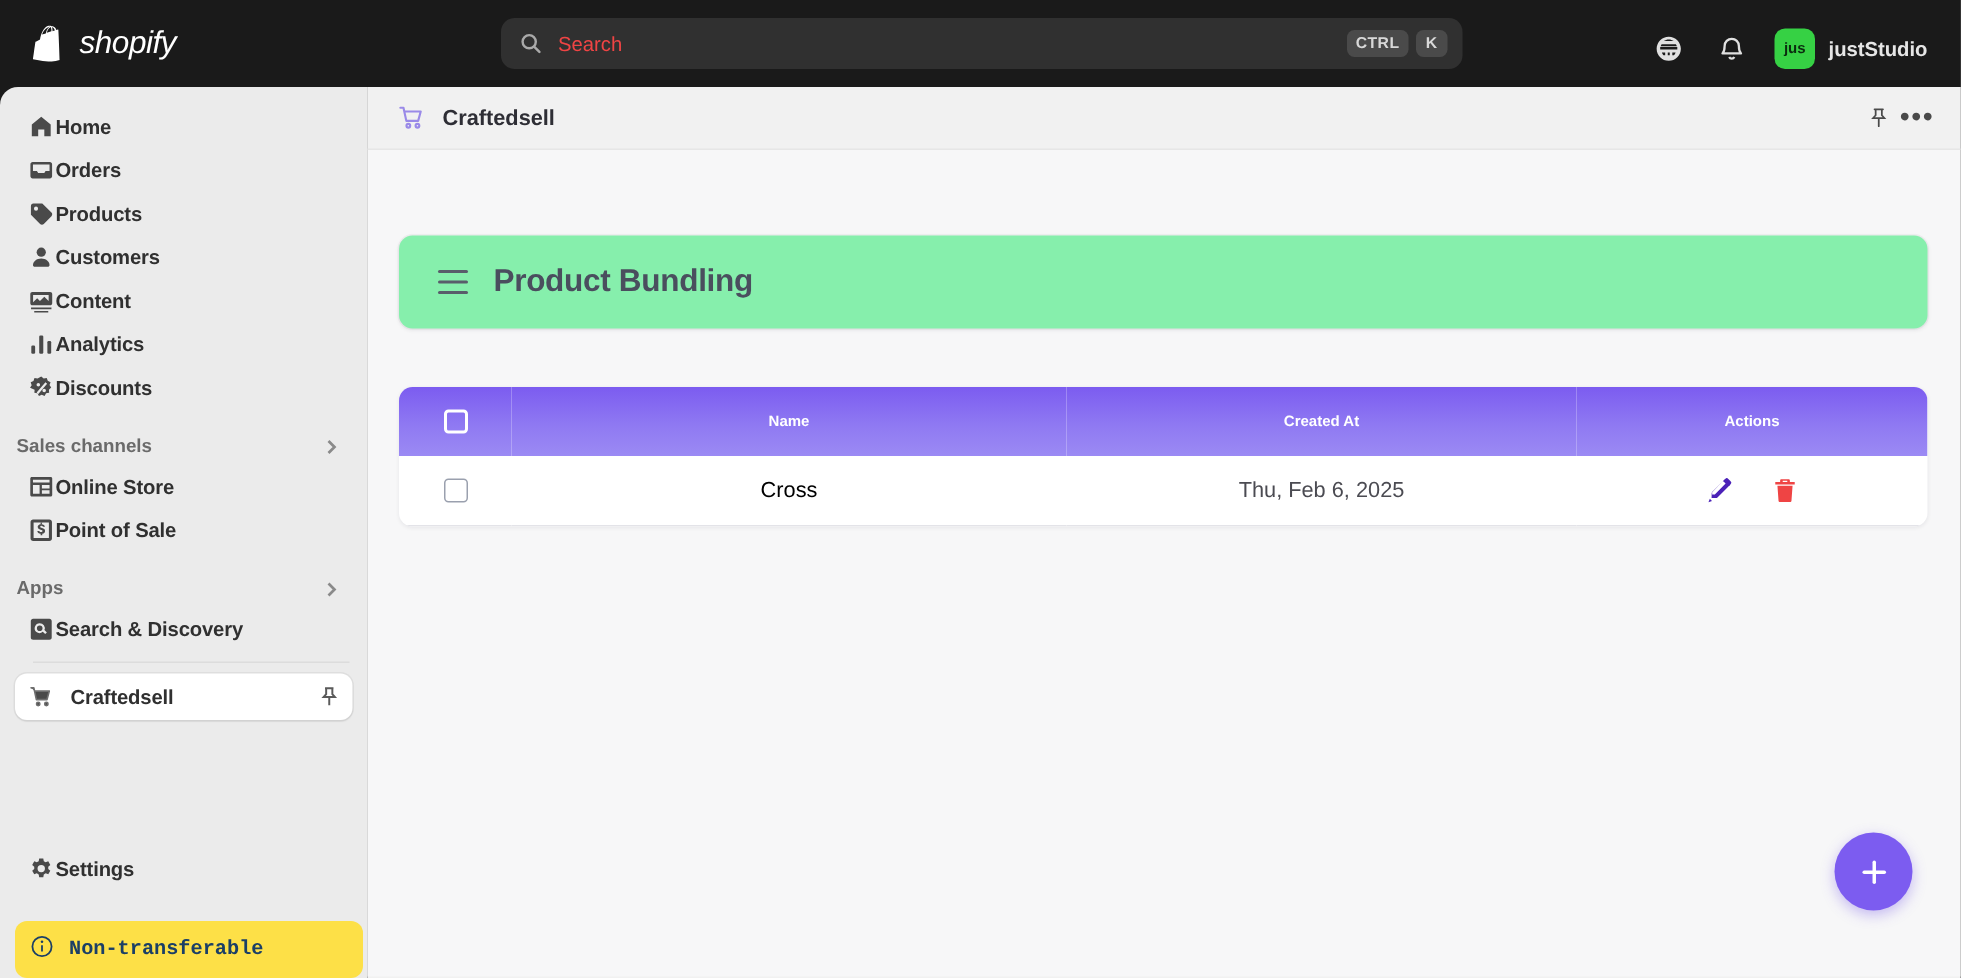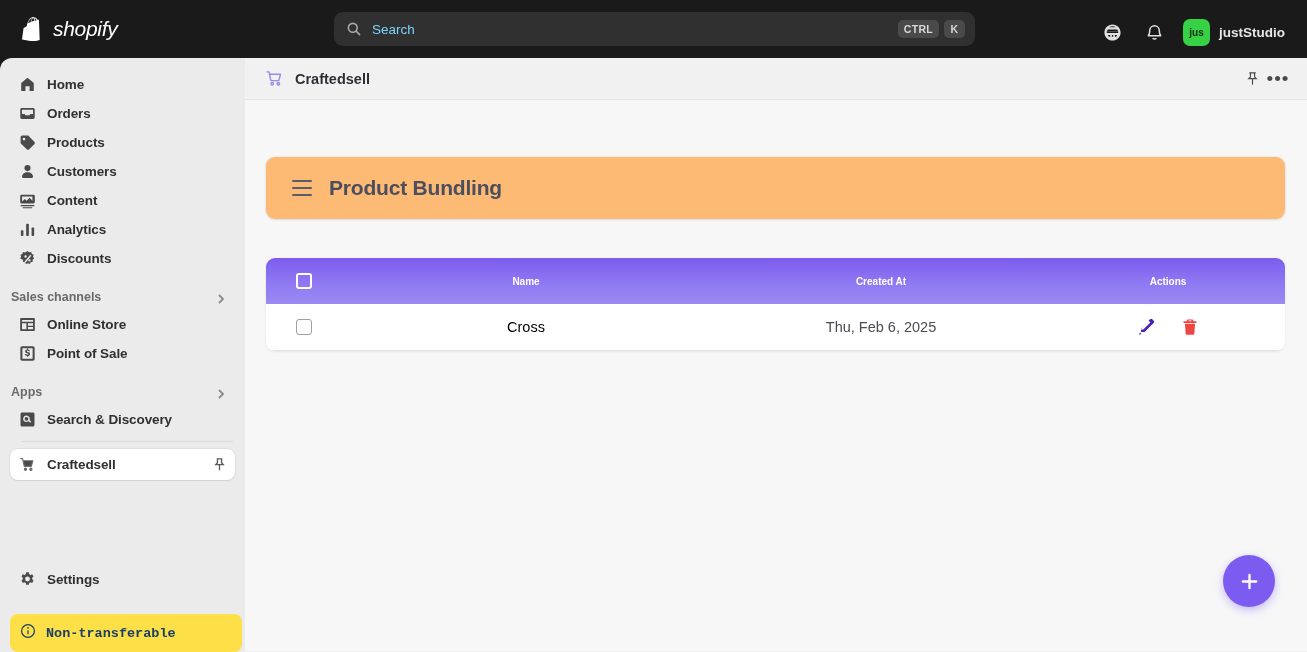--- a/index.html
+++ b/index.html
@@ -30,21 +30,21 @@
     position: absolute; left: 334px; top: 12px;
     width: 641px; height: 34px;
     background: #303030;
     border-radius: 9px;
     display: flex; align-items: center;
     padding: 0 10px 0 12px;
     cursor: text;
   }
   .search-icon { width: 16px; height: 16px; flex: 0 0 16px; opacity: .82; }
   .search-ph {
-    color: #7dd3fc; font-size: 13.5px; margin-left: 10px; flex: 1;
+    color: #ef4444; font-size: 13.5px; margin-left: 10px; flex: 1;
   }
   .kbd-group { display: flex; gap: 5px; }
   .kbd {
     background: #4a4a4a; color: #d8d8d8;
     font-size: 10.5px; font-weight: bold;
     border-radius: 5px;
     padding: 3px 6px; min-width: 21px; text-align: center;
     letter-spacing: .3px;
   }
   .top-right {
@@ -72,21 +72,21 @@
   
   .sidebar {
     position: absolute; top: 58px; left: 0;
     width: 245px; height: 594px;
     background: #ebebeb;
     border-top-left-radius: 12px;
     padding-top: 12px;
   }
   .nav-list { padding: 0 10px; }
   .nav-item {
-    display: flex; align-items: center; gap: 11px;
+    display: flex; align-items: center; gap: 1px;
     height: 28px; padding: 0 8px;
     border-radius: 8px; cursor: pointer;
     margin-bottom: 1px;
   }
   .nav-icon {
     width: 18px; height: 18px; flex: 0 0 18px;
     display: flex; align-items: center; justify-content: center;
   }
   .nav-icon svg { width: 17px; height: 17px; fill: #4a4a4a; }
   .nav-label {
@@ -149,21 +149,21 @@
 
   .canvas {
     position: relative;
     width: 1062px; height: 551px;
     background: #f7f7f8;
     overflow: hidden;
   }
   .card {
     position: absolute; left: 21px; top: 57px;
     width: 1019px; height: 62px;
-    background: #fdba74;
+    background: #86efac;
     border-radius: 9px;
     box-shadow: 0 1px 3px rgba(20,20,40,.09), 0 0 0 1px rgba(20,20,40,.035);
     display: flex; align-items: center;
     padding: 0 26px;
     gap: 17px;
   }
   .hamburger { width: 20px; height: 16px; display: flex; flex-direction: column; justify-content: space-between; cursor: pointer; }
   .hamburger span { display: block; height: 2px; background: #595d6b; border-radius: 1px; }
   .card-title { font-size: 21px; font-weight: bold; color: #4a4e5e; letter-spacing: -0.2px; }
 

